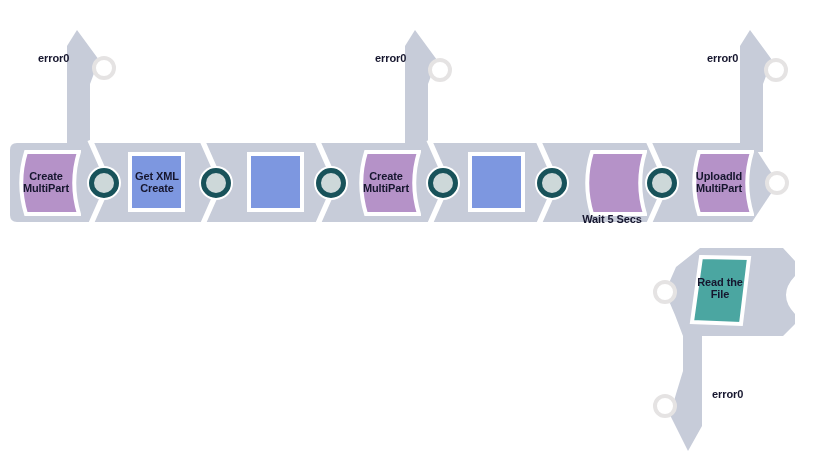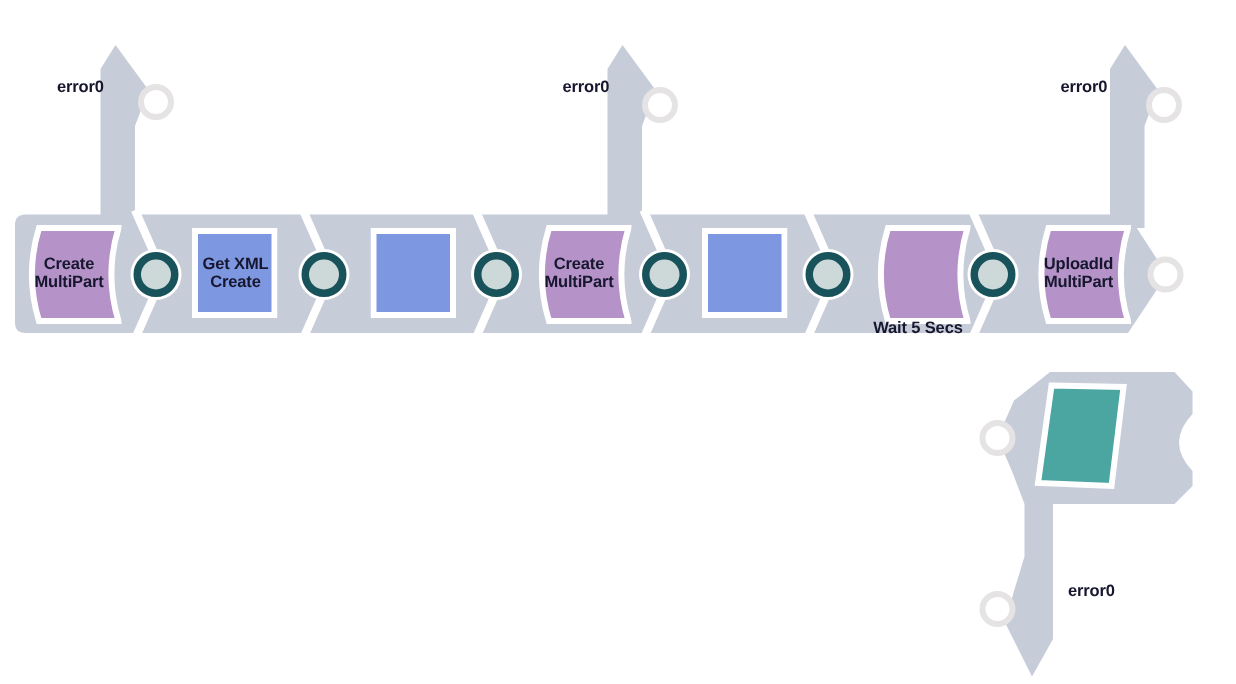--- a/index.html
+++ b/index.html
@@ -106,20 +106,24 @@
   <div class="nlabel" style="left:664px;top:170px;">
     <span>UploadId</span>
     <span>MultiPart</span>
   </div>
 
   <div class="node" style="left:687px;top:254px;">
     <svg width="66" height="73" viewBox="0 0 66 73">
       <path d="M 14,3 L 62,4 L 54,70 L 5,68 Z" fill="#4ba6a1" stroke="#ffffff" stroke-width="4"></path>
     </svg>
   </div>
+  <div class="nlabel" style="left:665px;top:276px;">
+    <span>Read the</span>
+    <span>File</span>
+  </div>
 
   <div class="ecirc" style="left:92px;top:56px;"></div>
   <div class="ecirc" style="left:428px;top:58px;"></div>
   <div class="ecirc" style="left:764px;top:58px;"></div>
   <div class="ecirc" style="left:765px;top:171px;"></div>
   <div class="ecirc" style="left:653px;top:280px;"></div>
   <div class="ecirc" style="left:653px;top:394px;"></div>
 
   <div class="errlabel" style="left:38px;top:35px;">error0</div>
   <div class="errlabel" style="left:375px;top:35px;">error0</div>

